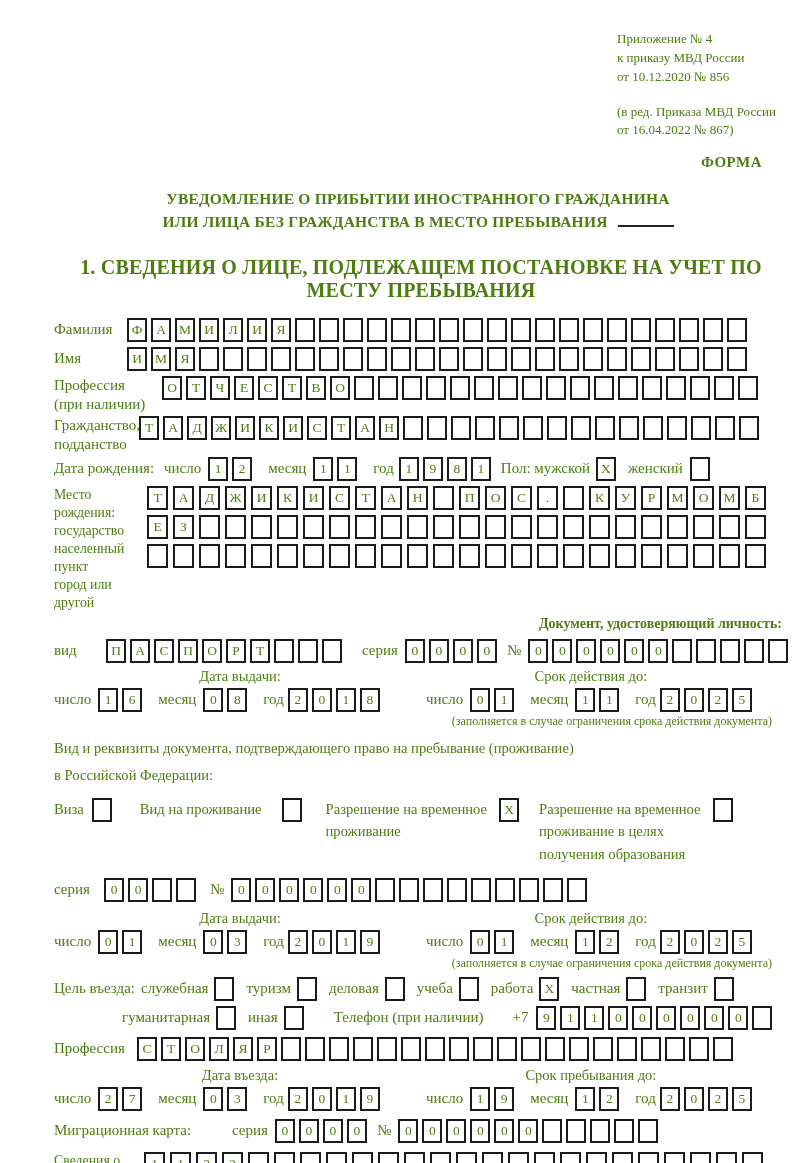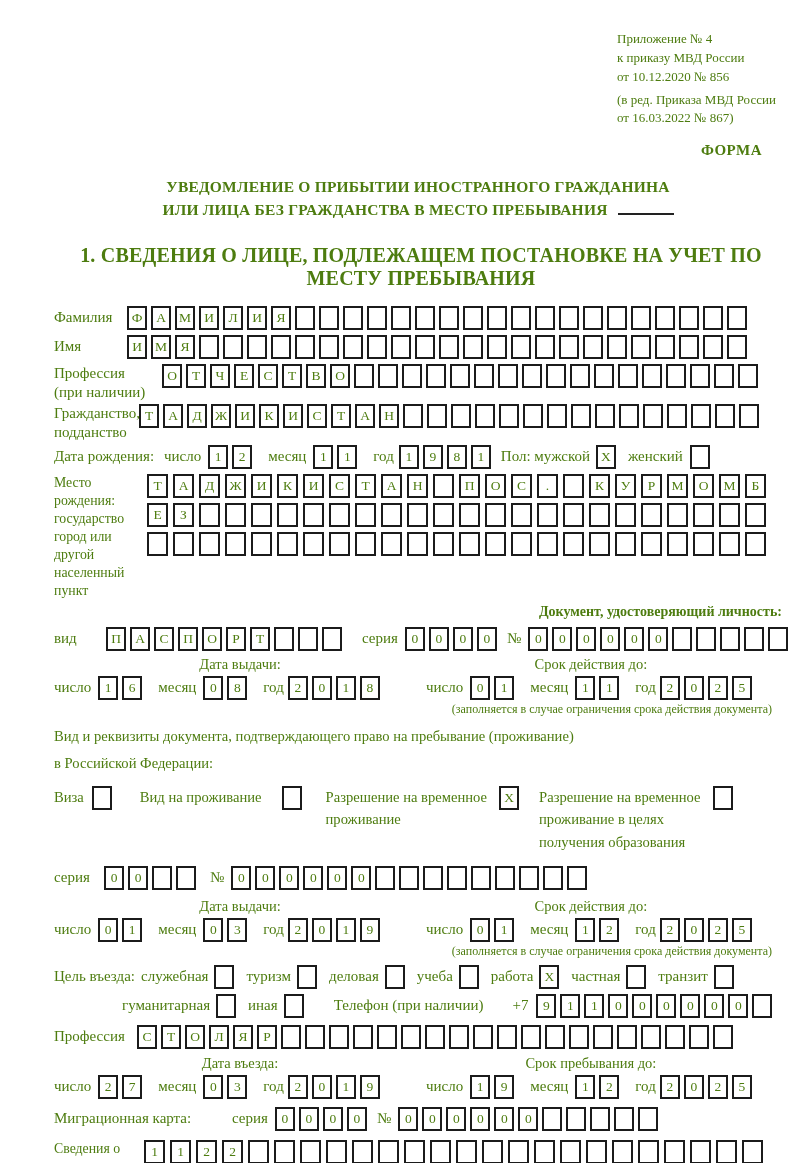--- a/index.html
+++ b/index.html
@@ -4,21 +4,21 @@
 <style>
   html,body{margin:0;padding:0;background:#ffffff;}
   .page{
     width:800px;height:1163px;box-sizing:border-box;overflow:hidden;
     background:#ffffff;color:#4d7c0f;
     font-family:Liberation Serif, serif;
     padding:30px 18px 0 54px;position:relative;
   }
   
   .appendix{margin-left:563px;font-size:13px;line-height:1.45;}
-  .appendix .amend{margin-top:4px;}
+  .appendix .amend{margin-top:16px;}
   .forma{font-weight:bold;text-align:right;padding-right:20px;margin-top:14px;font-size:15px;letter-spacing:.5px;}
   .title{text-align:center;font-weight:bold;font-size:15.5px;margin-top:16px;line-height:1.5;letter-spacing:.2px;}
   .underline{display:inline-block;width:56px;border-bottom:2px solid #222;margin-left:10px;vertical-align:baseline;}
   .sec-heading{font-weight:bold;font-size:20px;margin:22px 0 16px 6px;letter-spacing:.2px;text-align:center;}
   
   .frow{display:flex;align-items:center;margin-bottom:5px;font-size:15px;}
   .frow.top{align-items:flex-start;}
   .flabel{flex:none;font-size:15px;line-height:19px;}
   .cells{display:inline-flex;flex:none;}
   .cell{
@@ -55,21 +55,21 @@
 <body>
 
 <div class="page">
 
   <div class="appendix">
     <div>Приложение № 4</div>
     <div>к приказу МВД России</div>
     <div>от 10.12.2020 № 856</div>
     <div class="amend">
       <div>(в ред. Приказа МВД России</div>
-      <div>от 16.03.2022 № 867)</div>
+      <div>от 16.04.2022 № 867)</div>
     </div>
   </div>
 
   <div class="forma">ФОРМА</div>
 
   <div class="title">
     <div>УВЕДОМЛЕНИЕ О ПРИБЫТИИ ИНОСТРАННОГО ГРАЖДАНИНА</div>
     <div>
       <span>ИЛИ ЛИЦА БЕЗ ГРАЖДАНСТВА В МЕСТО ПРЕБЫВАНИЯ</span><span class="underline"></span>
     </div>
@@ -232,22 +232,22 @@
     <span class="dlabel" style="margin-left:6px;margin-right:6px">Пол: мужской</span>
     <span class="cell cbx">X</span>
     <span class="dlabel">женский</span>
     <span class="cell cbx"></span>
   </div>
 
   <div class="frow top" style="margin-bottom:2px">
     <div class="flabel bp-label">
       <div>Место рождения:</div>
       <div>государство</div>
+      <div>населенный пункт</div>
       <div>город или другой</div>
-      <div>населенный пункт</div>
     </div>
     <div class="multirows">
       <div class="cells wide">
           <span class="cell">Т</span>
           <span class="cell">А</span>
           <span class="cell">Д</span>
           <span class="cell">Ж</span>
           <span class="cell">И</span>
           <span class="cell">К</span>
           <span class="cell">И</span>

